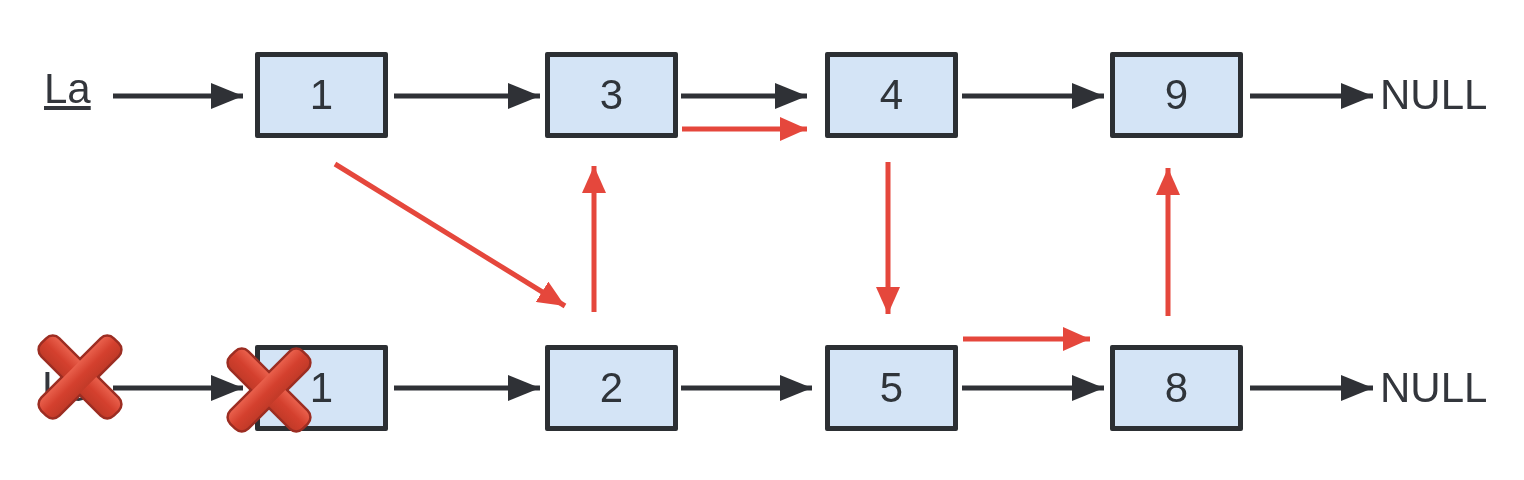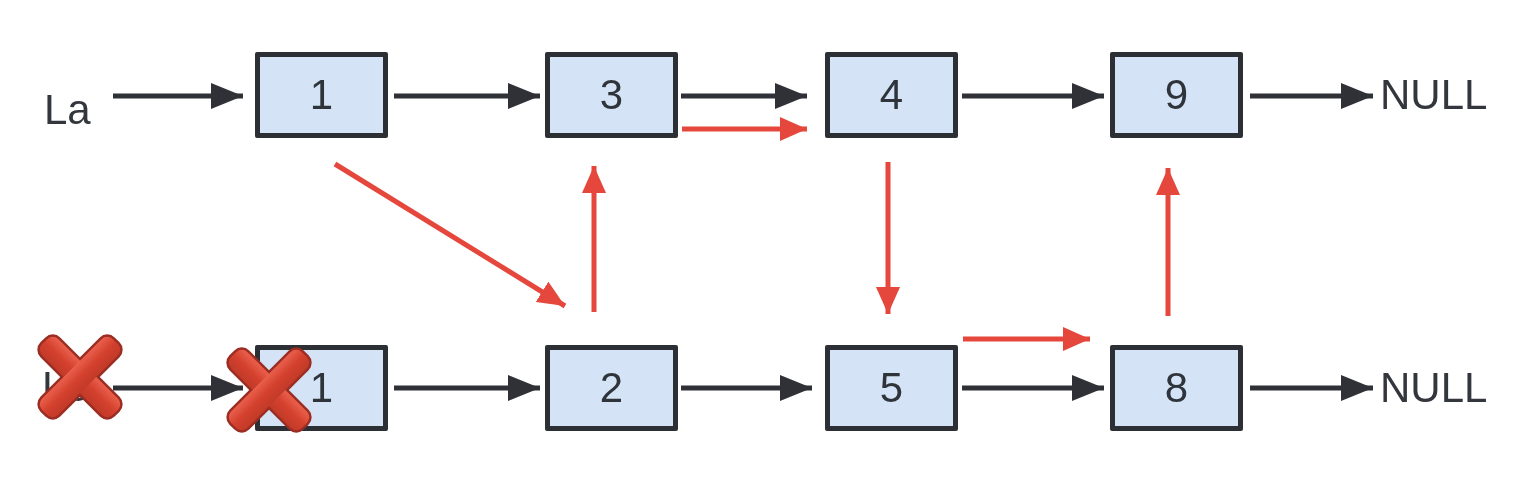--- a/index.html
+++ b/index.html
@@ -66,21 +66,21 @@
     <line class="black-link" x1="1250" y1="388" x2="1373" y2="388" marker-end="url(#head-black)"></line>
 
     <line class="red-link" x1="335" y1="164" x2="565" y2="306" marker-end="url(#head-red)"></line>
     <line class="red-link" x1="594" y1="312" x2="594" y2="166" marker-end="url(#head-red)"></line>
     <line class="red-link" x1="682" y1="129" x2="807" y2="129" marker-end="url(#head-red)"></line>
     <line class="red-link" x1="888" y1="162" x2="888" y2="314" marker-end="url(#head-red)"></line>
     <line class="red-link" x1="963" y1="339" x2="1090" y2="339" marker-end="url(#head-red)"></line>
     <line class="red-link" x1="1168" y1="316" x2="1168" y2="168" marker-end="url(#head-red)"></line>
   </svg>
 
-  <div class="txt" style="left:44px;top:110px;">La</div>
+  <div class="txt" style="left:44px;top:89px;text-decoration:underline;">La</div>
   <div class="txt" style="left:42px;top:387px;">Lb</div>
 
   <div class="node" style="left:255px;top:52px;">
       <span>1</span>
     </div>
   <div class="node" style="left:545px;top:52px;">
       <span>3</span>
     </div>
   <div class="node" style="left:825px;top:52px;">
       <span>4</span>

